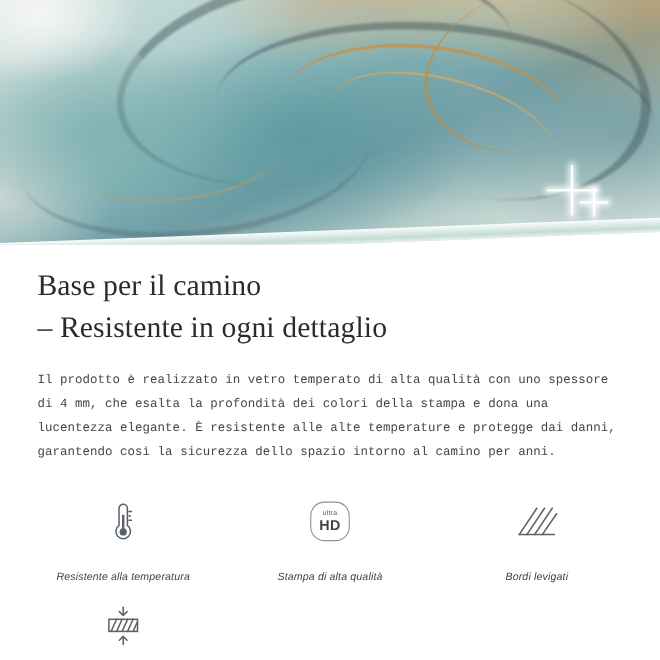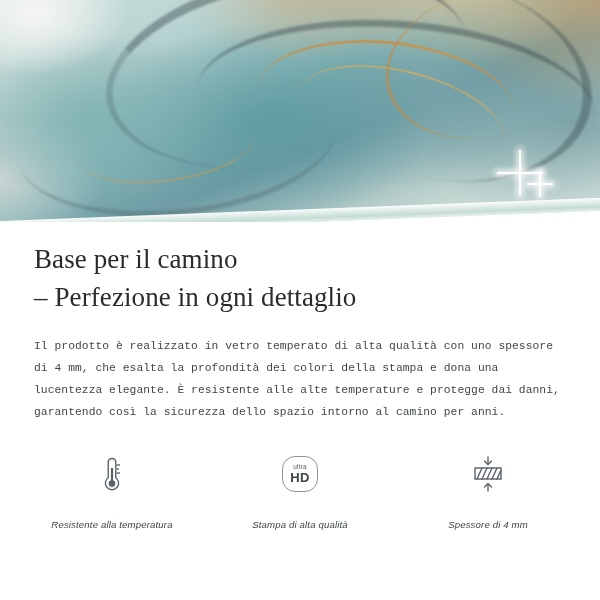--- a/index.html
+++ b/index.html
@@ -254,21 +254,21 @@
       <div class="gold g4"></div>
       <div class="glass-edge"></div>
     </div>
     <div class="sparkle sp1"></div>
     <div class="sparkle sp2"></div>
   </div>
 
   <div class="content">
     <h1 class="headline">
       <span>Base per il camino</span>
-      <span class="line2">– Perfezione in ogni dettaglio</span>
+      <span class="line2">– Resistente in ogni dettaglio</span>
     </h1>
     <p class="paragraph">Il prodotto è realizzato in vetro temperato di alta qualità con uno spessore di 4 mm, che esalta la profondità dei colori della stampa e dona una lucentezza elegante. È resistente alle alte temperature e protegge dai danni, garantendo così la sicurezza dello spazio intorno al camino per anni.</p>
   </div>
 
   <div class="features">
 
     <div class="feature">
       <div class="feature-icon">
         <svg width="26" height="40" viewBox="0 0 26 40" fill="none" stroke="#5a6268" stroke-width="1.4">
           <path d="M13 4.5a3.8 3.8 0 0 0-3.8 3.8v15.4a6.6 6.6 0 1 0 7.6 0V8.3A3.8 3.8 0 0 0 13 4.5z"></path>
@@ -287,20 +287,32 @@
         <div class="hd-badge">
           <span class="ultra">ultra</span>
           <span class="hd">HD</span>
         </div>
       </div>
       <div class="feature-label">Stampa di alta qualità</div>
     </div>
 
 
 
+    <div class="feature">
+      <div class="feature-icon">
+        <svg width="40" height="32" viewBox="0 0 40 32" fill="none" stroke="#5a6268" stroke-width="1.4" stroke-linecap="round">
+          <path d="M4 28 L20 4"></path>
+          <path d="M11 28 L27 4"></path>
+          <path d="M18 28 L34 4"></path>
+          <path d="M25 28 L38 9"></path>
+          <path d="M4 28 H36"></path>
+        </svg>
+      </div>
+      <div class="feature-label">Bordi levigati</div>
+    </div>
 
     <div class="feature">
       <div class="feature-icon">
         <svg width="40" height="38" viewBox="0 0 40 38" fill="none" stroke="#5a6268" stroke-width="1.4" stroke-linecap="round">
           <path d="M20 2 V9"></path>
           <path d="M16.5 6 L20 9.5 L23.5 6"></path>
           <rect x="7" y="13" width="26" height="11" stroke-width="1.4"></rect>
           <path d="M9 24 L14 13 M14 24 L19 13 M19 24 L24 13 M24 24 L29 13 M29 24 L32.6 16"></path>
           <path d="M20 36 V29"></path>
           <path d="M16.5 32 L20 28.5 L23.5 32"></path>

